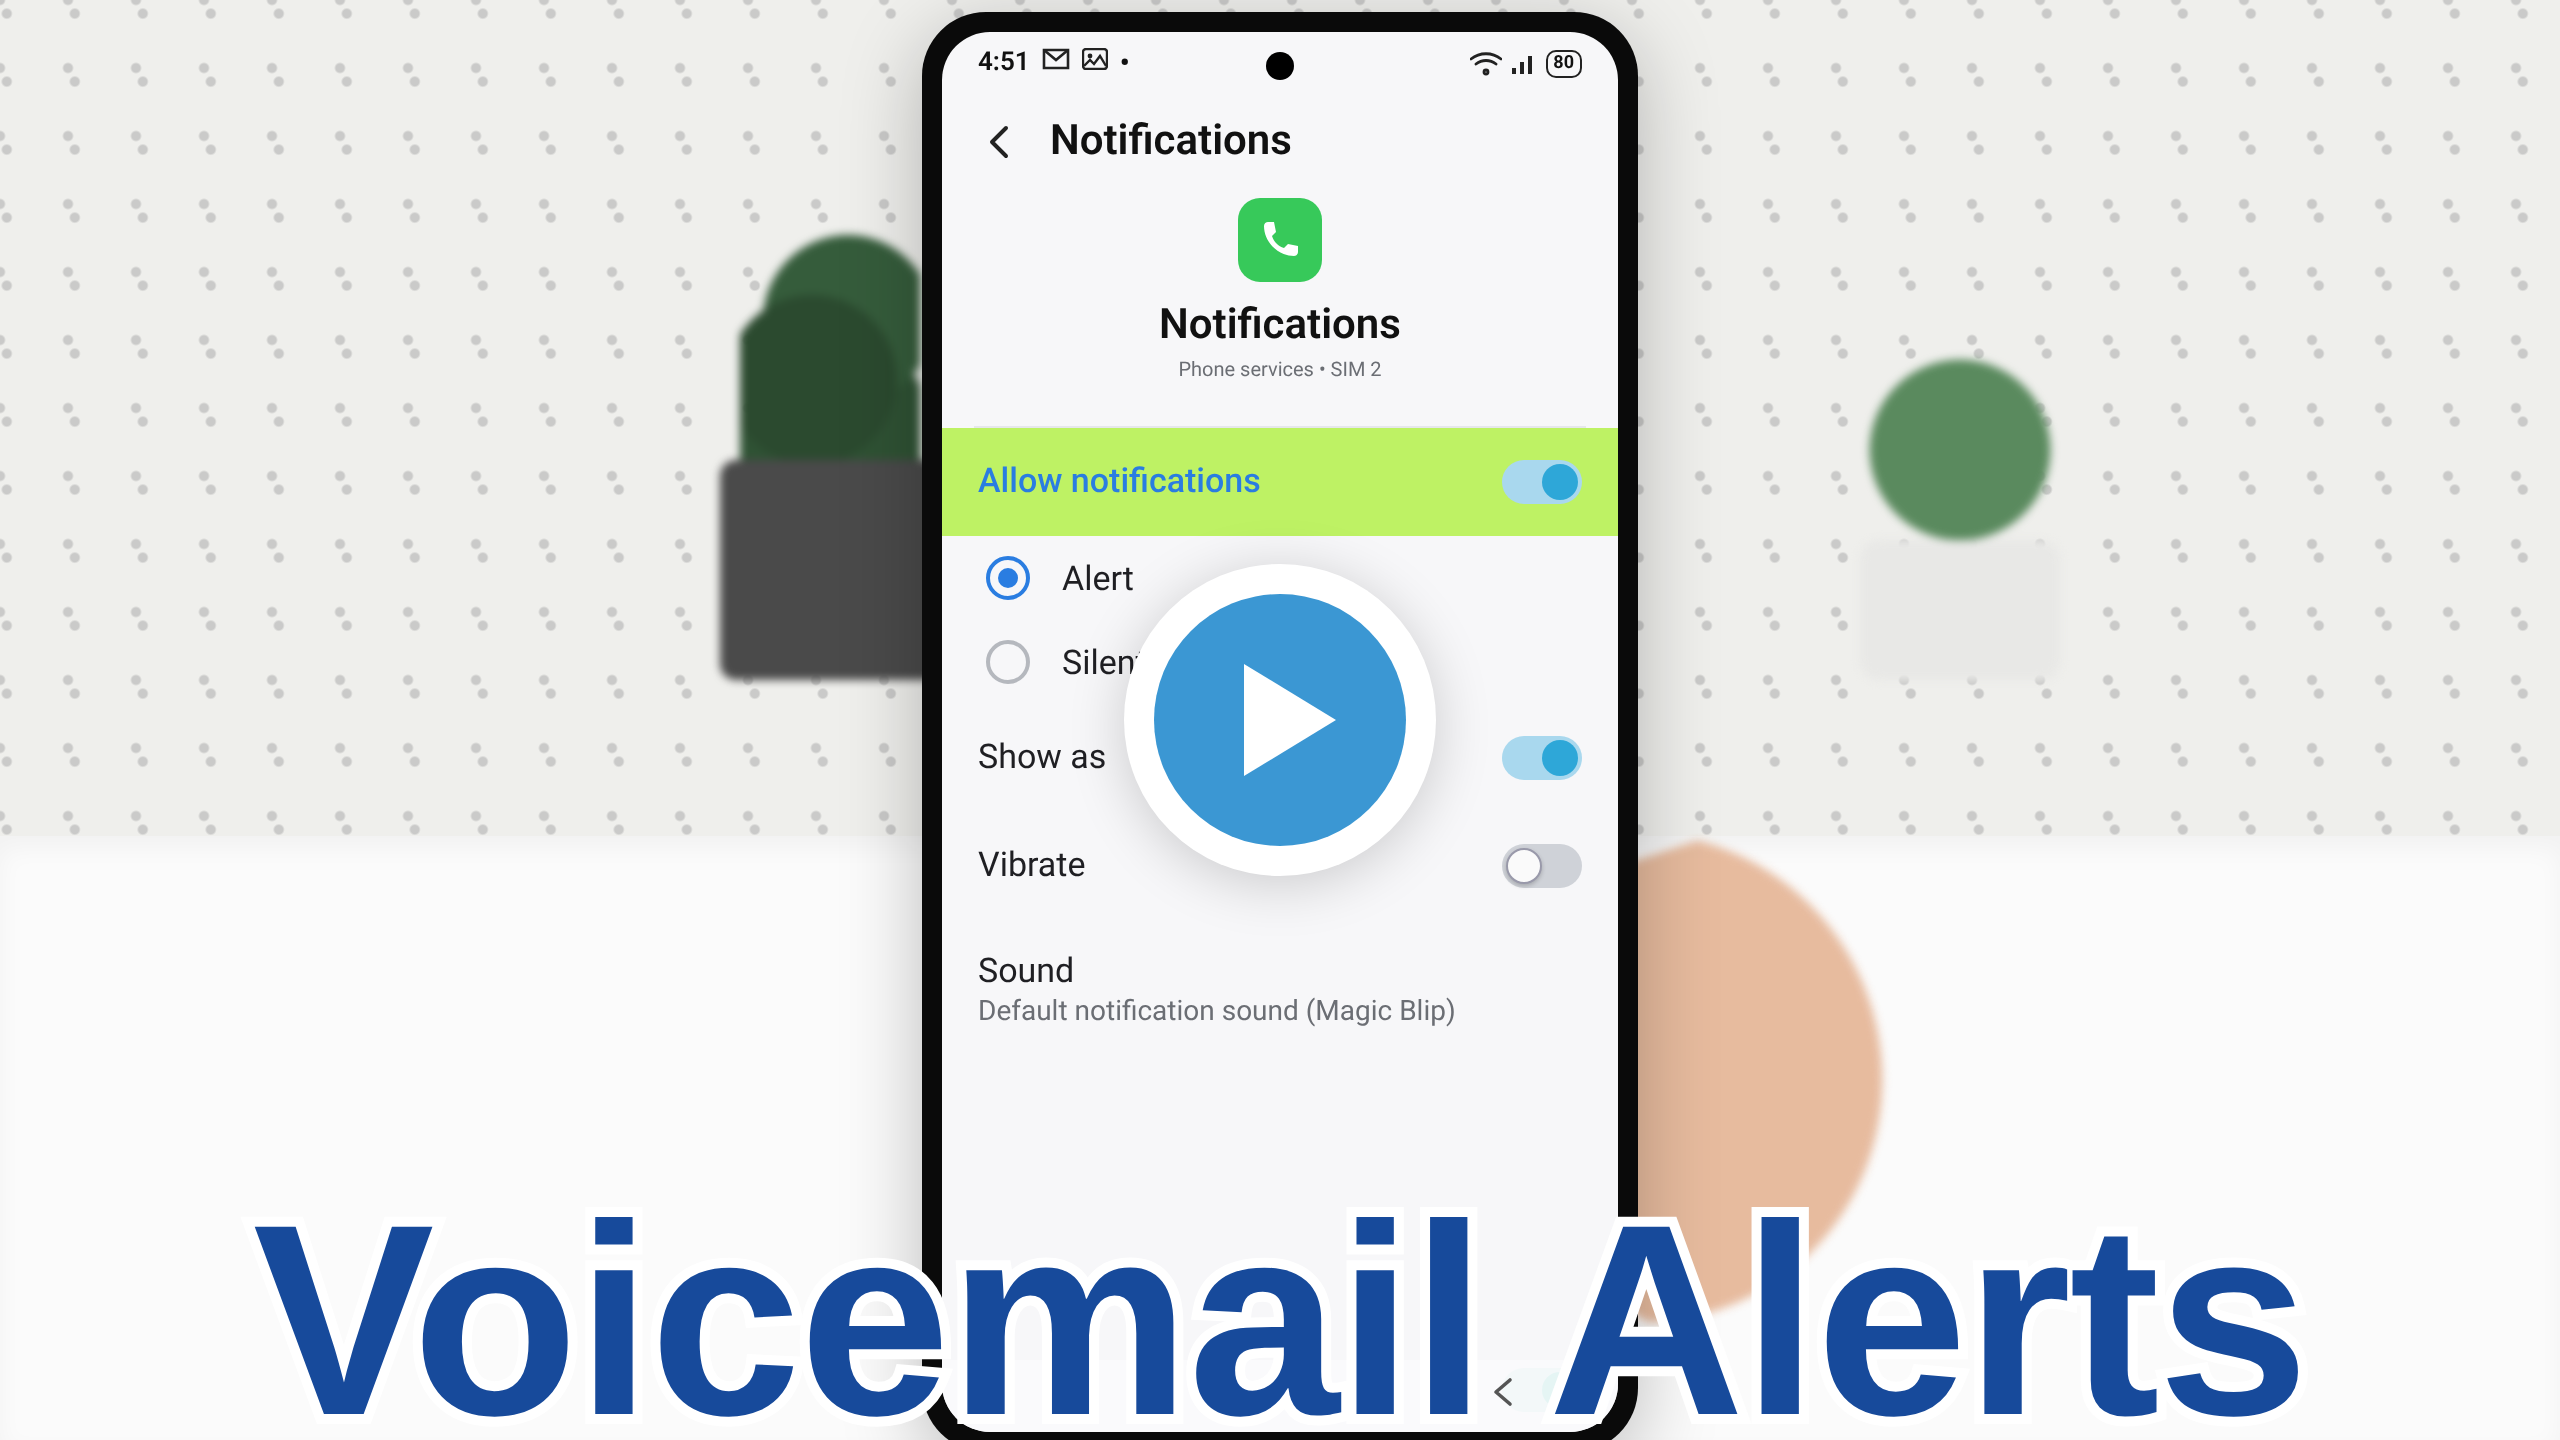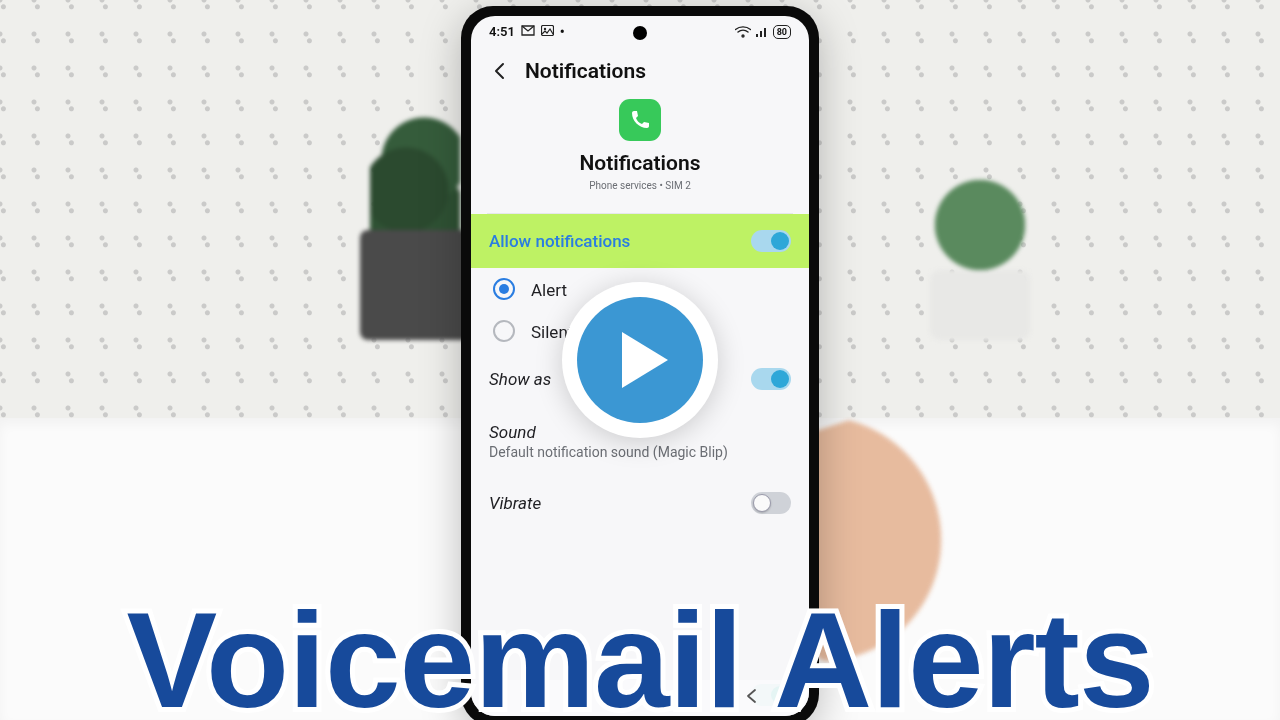--- a/index.html
+++ b/index.html
@@ -118,21 +118,21 @@
 
   .divider { height: 1px; background: #e6e7eb; margin: 8px 16px 0; }
 
   
   .row {
     display: flex; align-items: center; justify-content: space-between;
     padding: 16px 18px;
   }
   .row.highlight { background: #bef264; }
   .row .label-primary { font-size: 17px; color: #2a7de1; font-weight: 500; }
-  .row .label-plain { font-size: 17px; color: #1f1f23; font-style: italic; }
+  .row .label-plain { font-size: 17px; color: #1f1f23; }
   .row .label-second { font-size: 14px; color: #6b6e74; margin-top: 2px; }
   .row-col { display:flex; flex-direction:column; }
   .toggle {
     width: 40px; height: 22px; border-radius: 20px; position: relative; flex-shrink:0;
   }
   .toggle.on { background: #a9d8ee; }
   .toggle.on .knob { background:#2ea7d8; right:2px; }
   .toggle.on2 { background:#b6e6e0; }
   .toggle.on2 .knob { background:#2fc9b0; right:2px; }
   .toggle.off { background:#cfd2d8; }
@@ -282,31 +282,31 @@
     </div>
 
     <div class="row">
       <span class="label-plain">Show as</span>
       <div class="toggle on">
           <div class="knob"></div>
         </div>
     </div>
 
     <div class="row">
+      <span class="label-plain">Vibrate</span>
+      <div class="toggle off">
+          <div class="knob"></div>
+        </div>
+    </div>
+
+    <div class="row">
       <div class="row-col">
         <span class="label-plain">Sound</span>
         <span class="label-second">Default notification sound (Magic Blip)</span>
       </div>
-    </div>
-
-    <div class="row">
-      <span class="label-plain">Vibrate</span>
-      <div class="toggle off">
-          <div class="knob"></div>
-        </div>
     </div>
 
     <div style="flex:1"></div>
 
     <div style="display:flex;justify-content:flex-end;padding:10px 18px">
       <div class="toggle on2">
           <div class="knob"></div>
         </div>
     </div>
 

